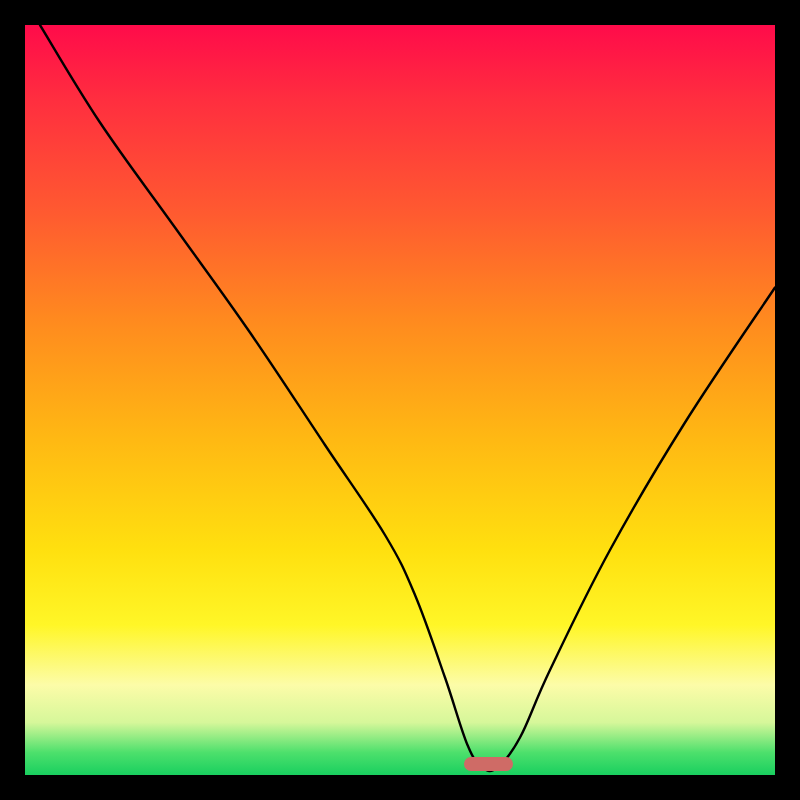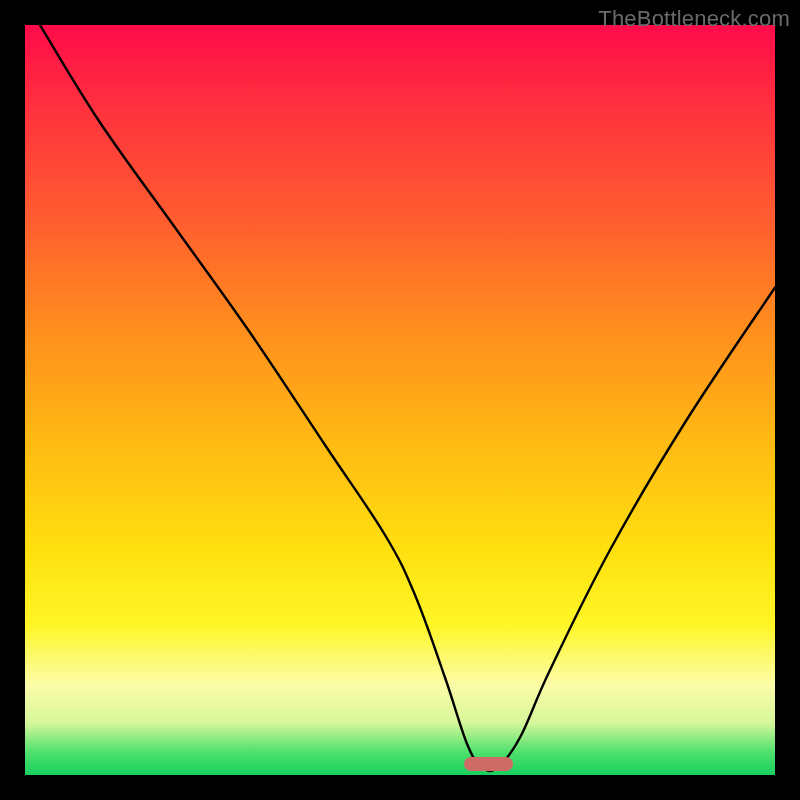--- a/index.html
+++ b/index.html
@@ -76,14 +76,13 @@
   <div class="plot-area">
     <div class="gradient-main"></div>
 
     <svg class="curve-svg" viewBox="0 0 750 750" preserveAspectRatio="none">
       <path id="curve-path" fill="none" stroke="#000" stroke-width="2.4" stroke-linecap="round" stroke-linejoin="round" d="M 15 0 C 25.799999999999997 17.55, 50.7 61.050000000000004, 75 97.5 C 99.3 133.95, 123 164.7, 150 202.5 C 177 240.3, 198 268.35, 225 307.5 C 252 346.65, 275.7 383.55, 300 420 C 324.3 456.45, 343.8 483, 360 510 C 376.2 537, 379.2 544.35, 390 570 C 400.8 595.65, 410.55000000000007 625.5, 420.00000000000006 652.5 C 429.45000000000005 679.5, 435.75 703.8, 442.5 720 C 449.25 736.2, 452.1 738.45, 457.5 742.5 C 462.9 746.55, 465.75 747.9, 472.5 742.5 C 479.25 737.1, 485.55 730.05, 495 712.5 C 504.45 694.95, 508.8 678.75, 525 645 C 541.2 611.25, 560.7 569.55, 585 525 C 609.3 480.45, 630.3 444.75, 660 397.5 C 689.7 350.25, 733.8 286.8, 750 262.5"></path>
     </svg>
 
     <div id="min-marker" class="minimum-marker" style="left: 438.75px; width: 48.75px; bottom: 4px; height: 14px; background: rgb(207, 107, 102);"></div>
   </div>
 
-  <div class="watermark">TheBottleneck.com</div>
 </div>
 
 </body></html>

